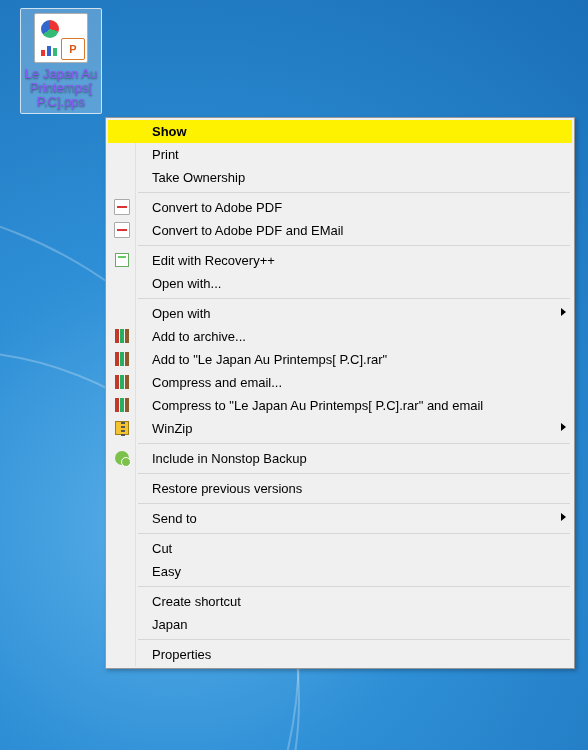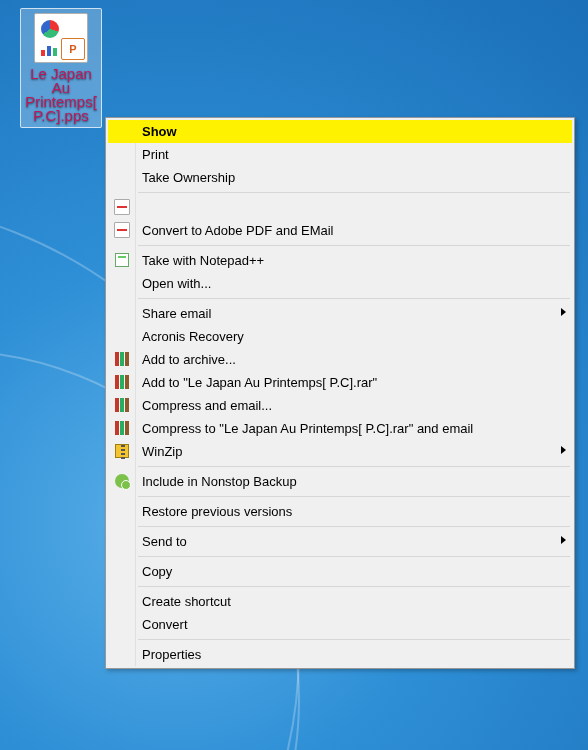--- a/index.html
+++ b/index.html
@@ -55,22 +55,22 @@
   .thumb .bars span:nth-child(1){height:6px;background:#e33;}
   .thumb .bars span:nth-child(2){height:10px;background:#36c;}
   .thumb .bars span:nth-child(3){height:8px;}
   .thumb .pp {
     position: absolute; right: 2px; bottom: 2px; width: 24px; height: 22px;
     background: #fff; border: 1px solid #d87a2a; border-radius: 2px;
     display:flex;align-items:center;justify-content:center;
     color:#d85a1a;font-weight:bold;font-size:11px;
   }
   .desktop-icon .label {
-    color: #be185d;
-    font-size: 15px;
+    color: #8b5cf6;
+    font-size: 13px;
     line-height: 14px;
     text-shadow: 0 1px 2px rgba(0,0,0,0.6);
     word-wrap: break-word;
   }
 
   .context-menu {
     position: absolute;
     left: 105px;
     top: 117px;
     width: 470px;
@@ -88,21 +88,21 @@
     left: 0; top: 0; bottom: 0;
     width: 28px;
     background: #f0f0f0;
     border-right: 1px solid #e0e0e0;
   }
   .menu-item {
     position: relative;
     display: flex;
     align-items: center;
     height: 23px;
-    padding-left: 34px;
+    padding-left: 44px;
     padding-right: 18px;
     cursor: default;
     color: #000;
   }
   .menu-item.bold { font-weight: bold; }
   .menu-item.hl { background: #fff200; }
   .menu-item .icon {
     position: absolute;
     left: 6px;
     top: 3px;
@@ -172,47 +172,45 @@
         <span>Print</span>
       </div>
     <div class="menu-item">
         <span>Take Ownership</span>
       </div>
 
     <div class="sep"></div>
 
     <div class="menu-item">
       <span class="icon ico-pdf"></span>
+      <span>Convert to Adobe PDF</span>
     </div>
     <div class="menu-item">
       <span class="icon ico-pdf"></span>
       <span>Convert to Adobe PDF and EMail</span>
     </div>
 
     <div class="sep"></div>
 
     <div class="menu-item">
       <span class="icon">
           <span class="ico-np"></span>
         </span>
-      <span>Take with Notepad++</span>
+      <span>Edit with Recovery++</span>
     </div>
     <div class="menu-item">
         <span>Open with...</span>
       </div>
 
     <div class="sep"></div>
 
     <div class="menu-item">
-      <span>Share email</span>
+      <span>Open with</span>
       <span class="arrow"></span>
     </div>
-    <div class="menu-item">
-        <span>Acronis Recovery</span>
-      </div>
     <div class="menu-item">
       <span class="icon">
           <span class="ico-books">
             <span></span>
             <span></span>
             <span></span>
           </span>
         </span>
       <span>Add to archive...</span>
     </div>
@@ -272,30 +270,33 @@
     <div class="sep"></div>
 
     <div class="menu-item">
       <span>Send to</span>
       <span class="arrow"></span>
     </div>
 
     <div class="sep"></div>
 
     <div class="menu-item">
-        <span>Copy</span>
+        <span>Cut</span>
+      </div>
+    <div class="menu-item">
+        <span>Easy</span>
       </div>
 
     <div class="sep"></div>
 
     <div class="menu-item">
         <span>Create shortcut</span>
       </div>
     <div class="menu-item">
-        <span>Convert</span>
+        <span>Japan</span>
       </div>
 
     <div class="sep"></div>
 
     <div class="menu-item">
         <span>Properties</span>
       </div>
   </div>
 </div>
 

